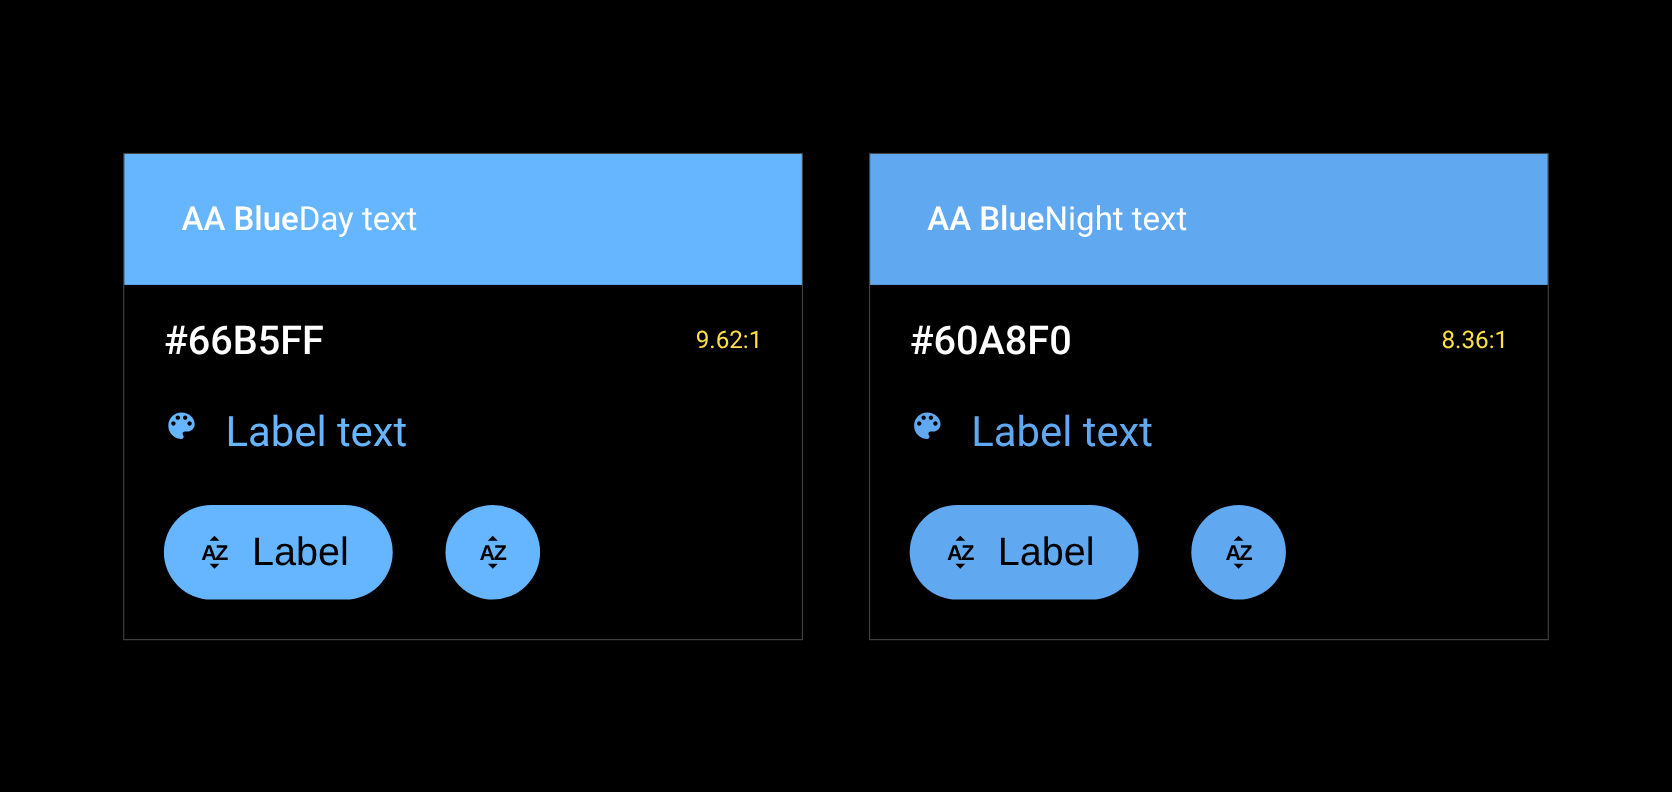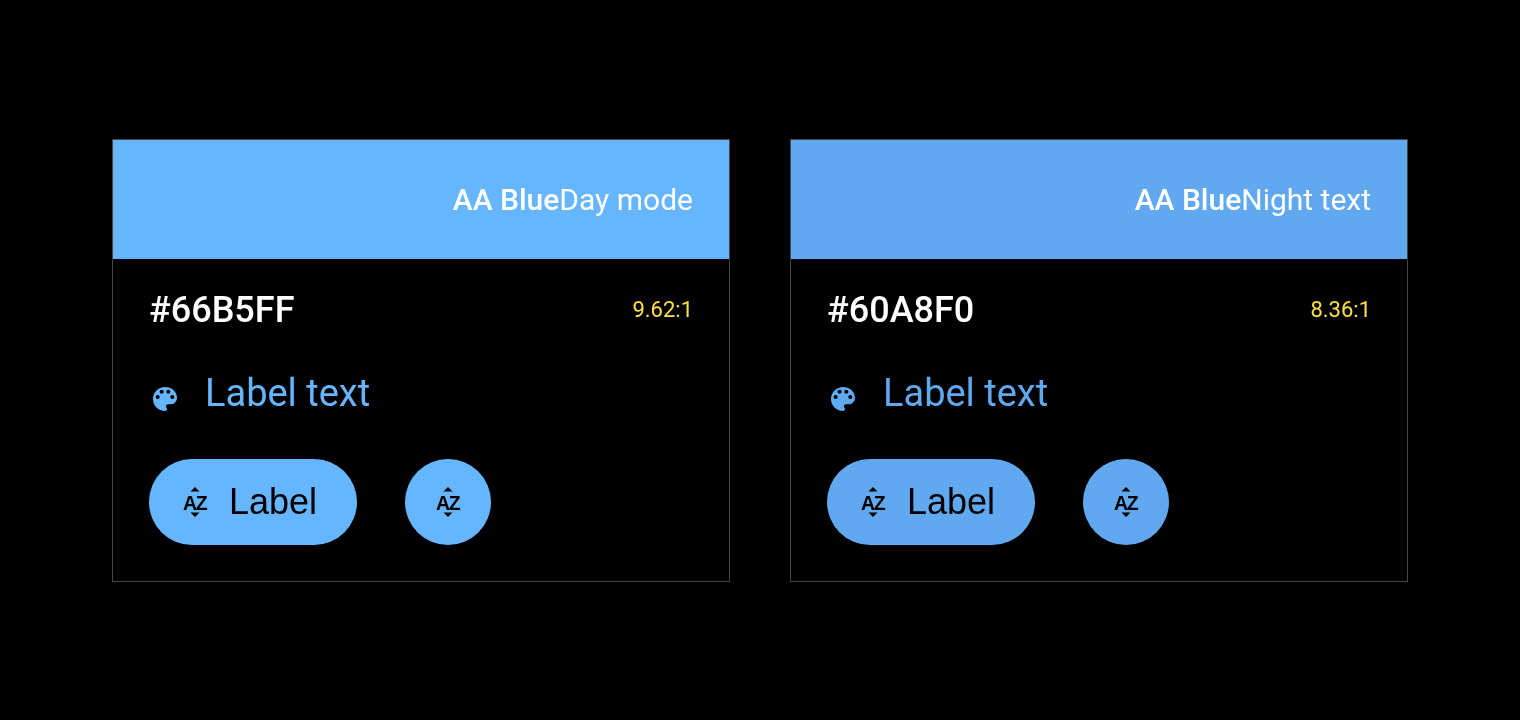--- a/index.html
+++ b/index.html
@@ -18,21 +18,21 @@
       gap: 60px;
     }
     .card {
       width: 618px;
       border: 1px solid #444;
       background: #000000;
     }
     .card-header {
       padding: 42px 36px 42px 52px;
       display: flex;
-      justify-content: flex-end;
+      justify-content: flex-start;
       align-items: center;
     }
     .header-title {
       color: #ffffff;
       font-size: 30px;
       font-weight: 500;
     }
     .header-mode {
       color: #ffffff;
       font-size: 30px;
@@ -52,21 +52,21 @@
       font-size: 36px;
       font-weight: 500;
     }
     .ratio-value {
       color: #fde047;
       font-size: 22px;
       font-weight: 400;
     }
     .label-row {
       display: flex;
-      align-items: flex-end;
+      align-items: flex-start;
       gap: 24px;
       margin-bottom: 44px;
     }
     .palette-icon {
       width: 32px;
       height: 32px;
       flex-shrink: 0;
     }
     .label-text {
       font-size: 38px;
@@ -107,21 +107,21 @@
       font-size: 36px;
       font-weight: 400;
     }
   </style>
 </head>
 <body>
 
 <div class="card">
   <div class="card-header" style="background:#66B5FF">
     <div class="header-title">AA Blue</div>
-    <div class="header-mode">Day mode</div>
+    <div class="header-mode">Day text</div>
   </div>
   <div class="card-body">
     <div class="info-row">
       <div class="hex-value">#66B5FF</div>
       <div class="ratio-value">9.62:1</div>
     </div>
     <div class="label-row">
       <svg class="palette-icon" viewBox="0 0 24 24" fill="#66B5FF">
         <path d="M12 3c-4.97 0-9 4.03-9 9s4.03 9 9 9c.83 0 1.5-.67 1.5-1.5 0-.39-.15-.74-.39-1.01-.23-.26-.38-.61-.38-.99 0-.83.67-1.5 1.5-1.5H16c2.76 0 5-2.24 5-5 0-4.42-4.03-8-9-8zm-5.5 9c-.83 0-1.5-.67-1.5-1.5S5.67 9 6.5 9 8 9.67 8 10.5 7.33 12 6.5 12zm3-4C8.67 8 8 7.33 8 6.5S8.67 5 9.5 5s1.5.67 1.5 1.5S10.33 8 9.5 8zm5 0c-.83 0-1.5-.67-1.5-1.5S13.67 5 14.5 5s1.5.67 1.5 1.5S15.33 8 14.5 8zm3 4c-.83 0-1.5-.67-1.5-1.5S16.67 9 17.5 9s1.5.67 1.5 1.5-.67 1.5-1.5 1.5z"></path>
       </svg>

